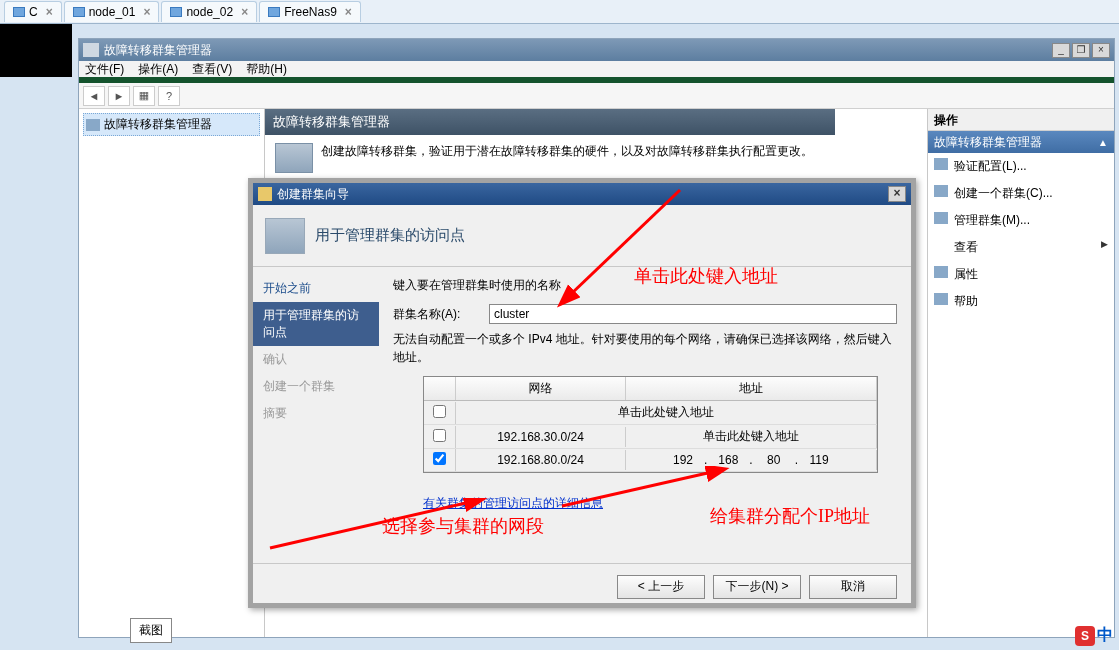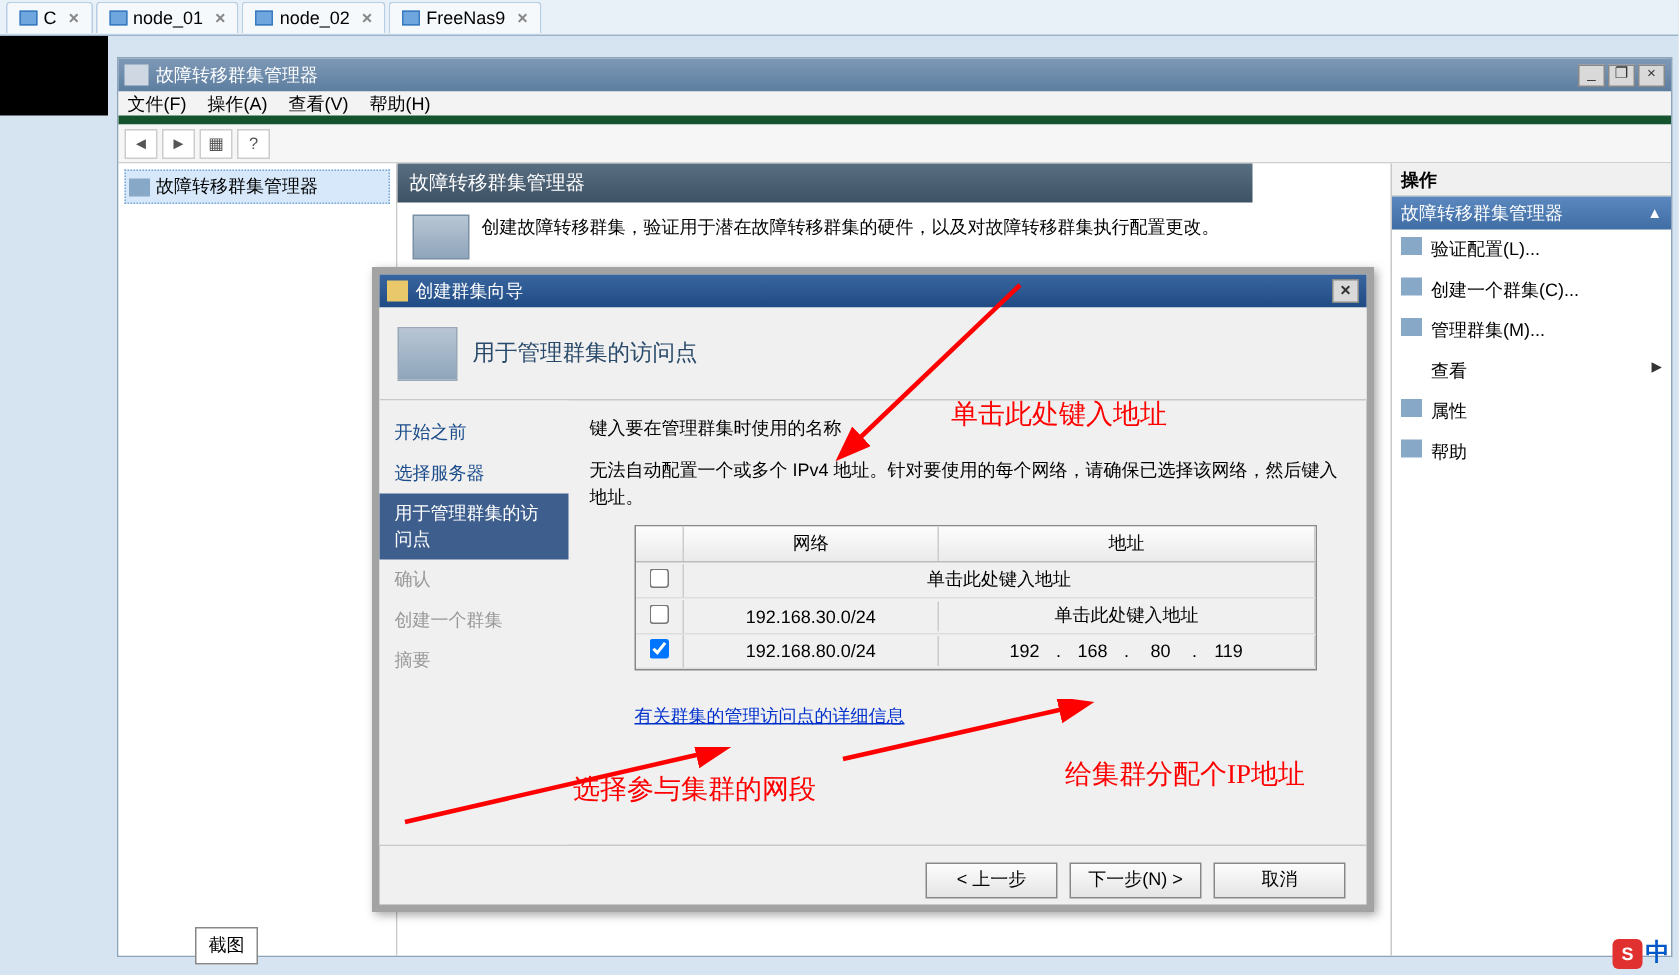--- a/index.html
+++ b/index.html
@@ -173,28 +173,31 @@
     <span>创建群集向导</span>
     <div class="wclose">×</div>
   </div>
   <div class="wiz-header">
     <div class="whicon"></div>
     <div class="whtitle">用于管理群集的访问点</div>
   </div>
   <div class="wiz-body">
     <div class="wiz-left">
       <div class="wiz-step">开始之前</div>
-      <div class="wiz-step">选择服务器</div>
       <div class="wiz-step active">用于管理群集的访问点</div>
       <div class="wiz-step disabled">确认</div>
       <div class="wiz-step disabled">创建一个群集</div>
       <div class="wiz-step disabled">摘要</div>
     </div>
     <div class="wiz-right">
       <div class="instr">键入要在管理群集时使用的名称</div>
+      <div class="field-row">
+        <label>群集名称(A):</label>
+        <input type="text" value="cluster" style="">
+      </div>
       <div class="note">无法自动配置一个或多个 IPv4 地址。针对要使用的每个网络，请确保已选择该网络，然后键入地址。</div>
 
       <div class="net-table">
         <div class="thead">
           <div class="th col-chk"></div>
           <div class="th col-net">网络</div>
           <div class="th col-addr">地址</div>
         </div>
         <div class="trow">
           <div class="td col-chk"><input type="checkbox" style=""></div>

